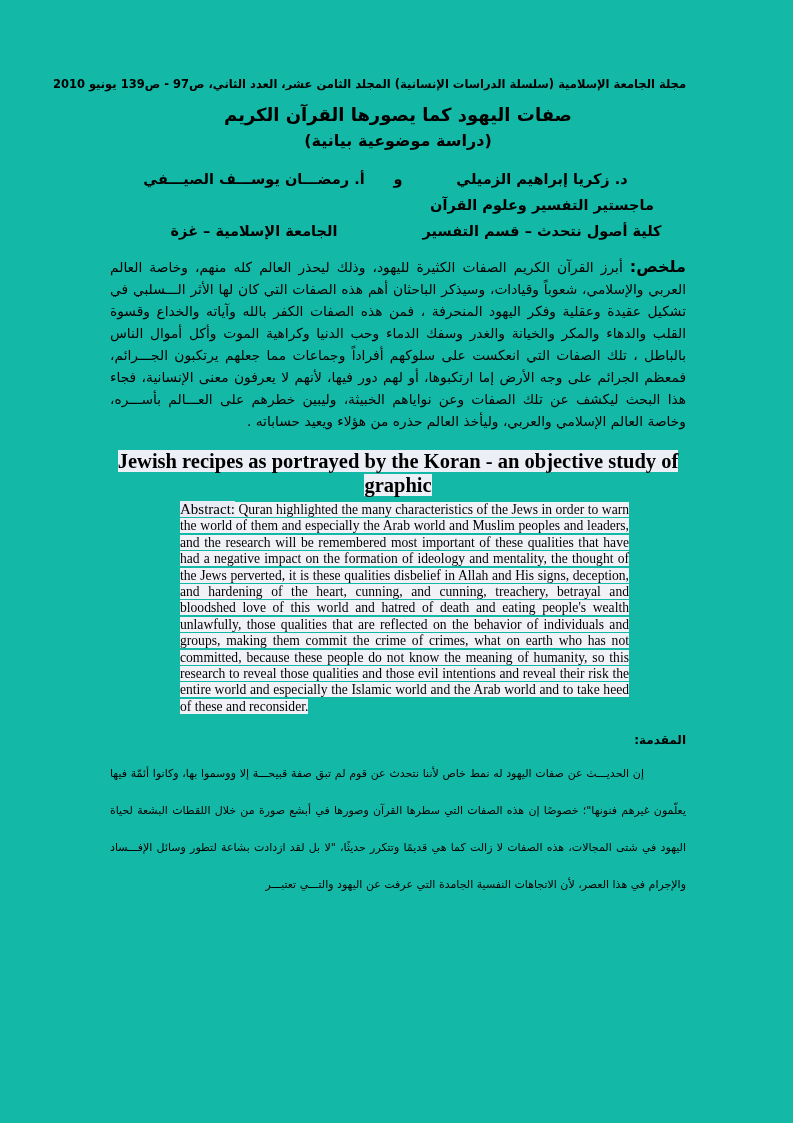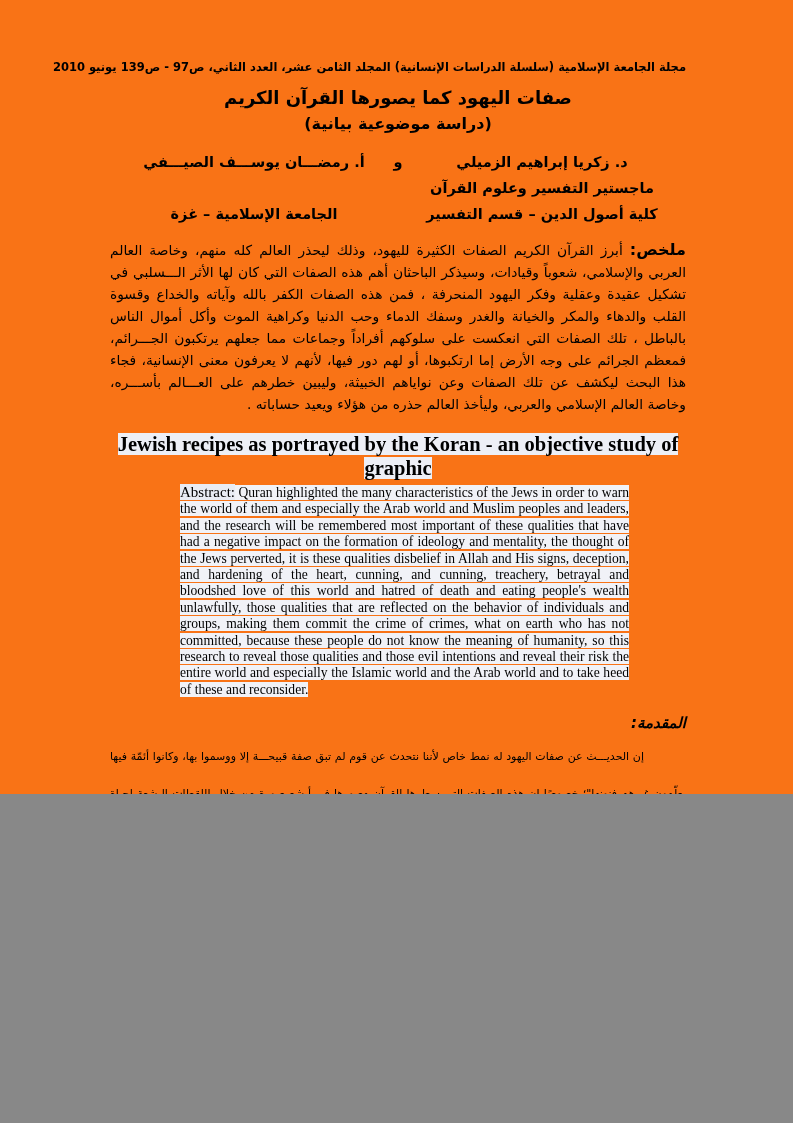--- a/index.html
+++ b/index.html
@@ -1,23 +1,23 @@
 <!DOCTYPE html>
 <html lang="ar"><head>
 <meta charset="utf-8">
 <style>
   html,body{margin:0;padding:0;background:#888;}
   .page{
     position:relative;
-    width:793px;height:794px;
+    width:793px;height:1123px;
     margin:0 auto;
-    background:#f97316;
+    background:#14b8a6;
     color:#000;
     box-sizing:border-box;
-    padding:59px 107px 0 110px;
+    padding:76px 107px 0 110px;
     font-family:"DejaVu Sans", sans-serif;
     overflow:hidden;
   }
   
   .journal-line{
     direction:rtl;
     text-align:center;
     font-size:11.5px;
     font-weight:bold;
     line-height:16px;
@@ -114,24 +114,23 @@
   .abstract-en .lead{
     font-weight:normal;
     font-size:15px;
     background:#e9ecf4;
   }
   
   .intro-heading{
     direction:rtl;
     text-align:right;
     font-weight:bold;
-    font-size:15px;
+    font-size:12px;
     line-height:20px;
     margin-top:15px;
-    font-style:italic;
   }
   .intro-paragraph{
     direction:rtl;
     text-align:justify;
     font-size:11px;
     line-height:37px;
     margin-top:5px;
     text-indent:42px;
   }
 </style>
@@ -150,21 +149,21 @@
   <div class="authors">
     <div class="authors-row">
       <div class="authors-col">د. زكريا إبراهيم الزميلي</div>
       <span class="authors-sep">و</span>
       <div class="authors-col">أ. رمضـــان يوســـف الصيـــفي</div>
     </div>
     <div class="authors-row">
       <div class="authors-col">ماجستير التفسير وعلوم القرآن</div>
     </div>
     <div class="authors-row">
-      <div class="authors-col">كلية أصول الدين – قسم التفسير</div>
+      <div class="authors-col">كلية أصول نتحدث – قسم التفسير</div>
       <div class="authors-col">الجامعة الإسلامية – غزة</div>
     </div>
   </div>
 
   <div class="abstract-ar">
     <span class="lead">ملخص:</span><span> أبرز القرآن الكريم الصفات الكثيرة لليهود، وذلك ليحذر العالم كله منهم، وخاصة العالم العربي والإسلامي، شعوباً وقيادات، وسيذكر الباحثان أهم هذه الصفات التي كان لها الأثر الـــسلبي في تشكيل عقيدة وعقلية وفكر اليهود المنحرفة ، فمن هذه الصفات الكفر بالله وآياته والخداع وقسوة القلب والدهاء والمكر والخيانة والغدر وسفك الدماء وحب الدنيا وكراهية الموت وأكل أموال الناس بالباطل ، تلك الصفات التي انعكست على سلوكهم أفراداً وجماعات مما جعلهم يرتكبون الجـــرائم، فمعظم الجرائم على وجه الأرض إما ارتكبوها، أو لهم دور فيها، لأنهم لا يعرفون معنى الإنسانية، فجاء هذا البحث ليكشف عن تلك الصفات وعن نواياهم الخبيثة، وليبين خطرهم على العـــالم بأســـره، وخاصة العالم الإسلامي والعربي، وليأخذ العالم حذره من هؤلاء ويعيد حساباته .</span>
   </div>
 
   <div class="title-en">
     <span class="hl">Jewish recipes as portrayed by the Koran - an objective study of graphic</span>

